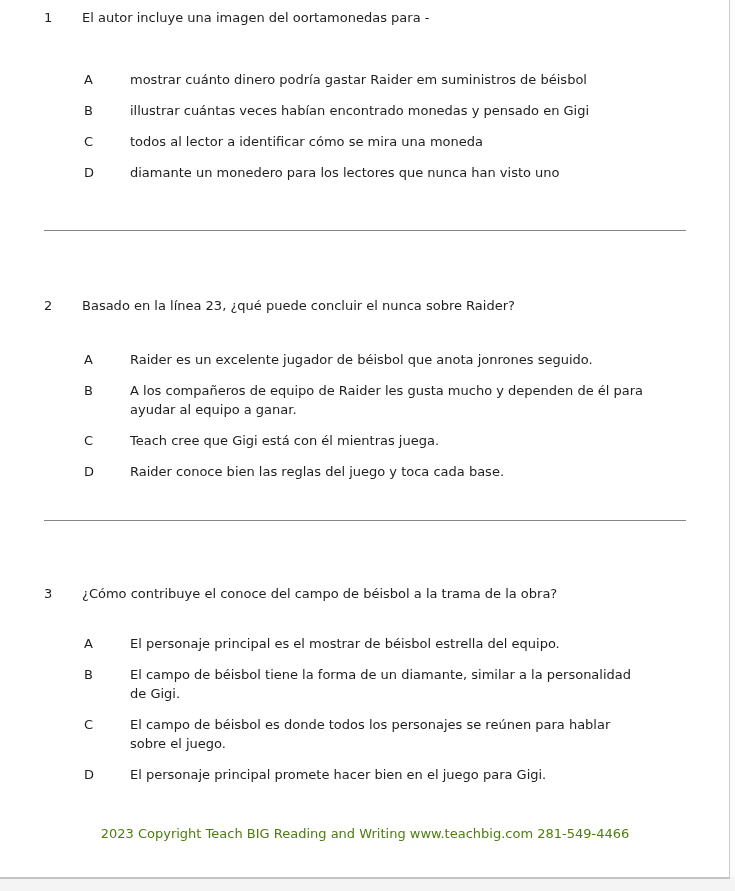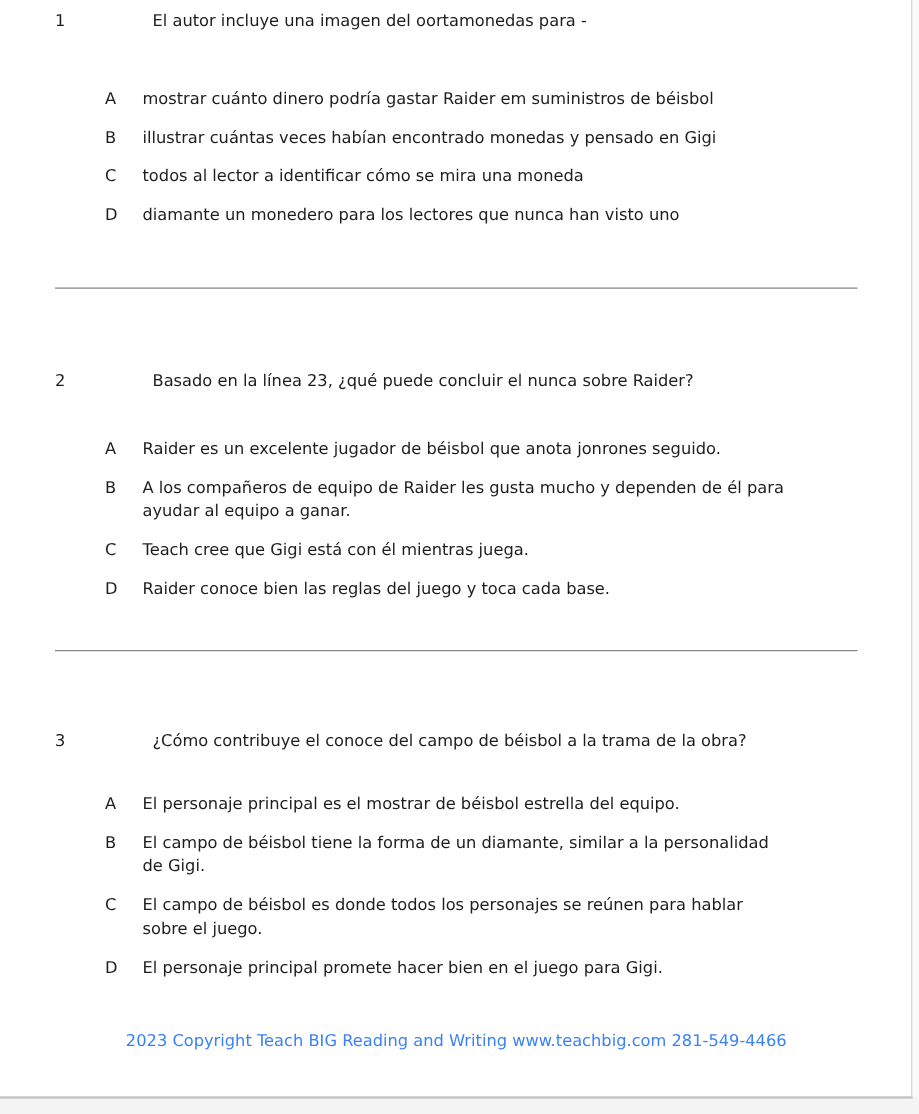--- a/index.html
+++ b/index.html
@@ -47,58 +47,58 @@
   .question-row {
     display: flex;
     align-items: flex-start;
   }
   .question-number {
     flex: 0 0 38px;
   }
   .question-prompt {
     flex: 1;
     white-space: pre-line;
-    margin-left: 40px;
   }
   .options {
     margin-left: 40px;
   }
   .q1 .options { margin-top: 43px; }
   .q2 .options { margin-top: 35px; }
   .q3 .options { margin-top: 31px; }
   .option-row {
     display: flex;
     align-items: flex-start;
     margin-bottom: 12px;
   }
   .option-letter {
     flex: 0 0 30px;
   }
   .option-text {
     flex: 1;
     white-space: pre-line;
+    margin-left: 16px;
   }
   .divider {
     position: absolute;
     left: 44px;
     width: 642px;
     height: 0;
     border-top: 1px solid #868686;
   }
   .divider-1 { top: 230px; }
   .divider-2 { top: 520px; }
   .page-footer {
     position: absolute;
     left: 0;
     top: 824px;
     width: 730px;
     text-align: center;
     font-size: 13px;
     line-height: 19px;
-    color: #3b82f6;
+    color: #4d7c0f;
   }
 </style>
 </head>
 <body>
 
 <div class="viewport">
   <div class="document-page">
 
     <div class="question-block q1">
       <div class="question-row">

